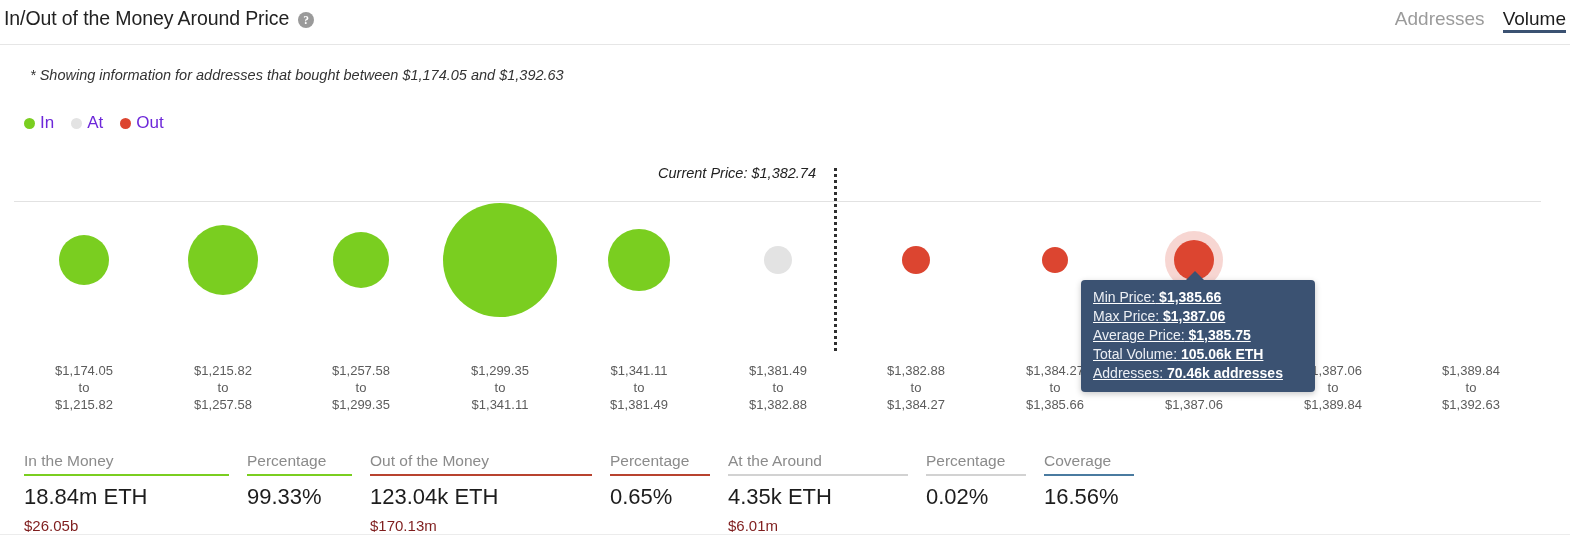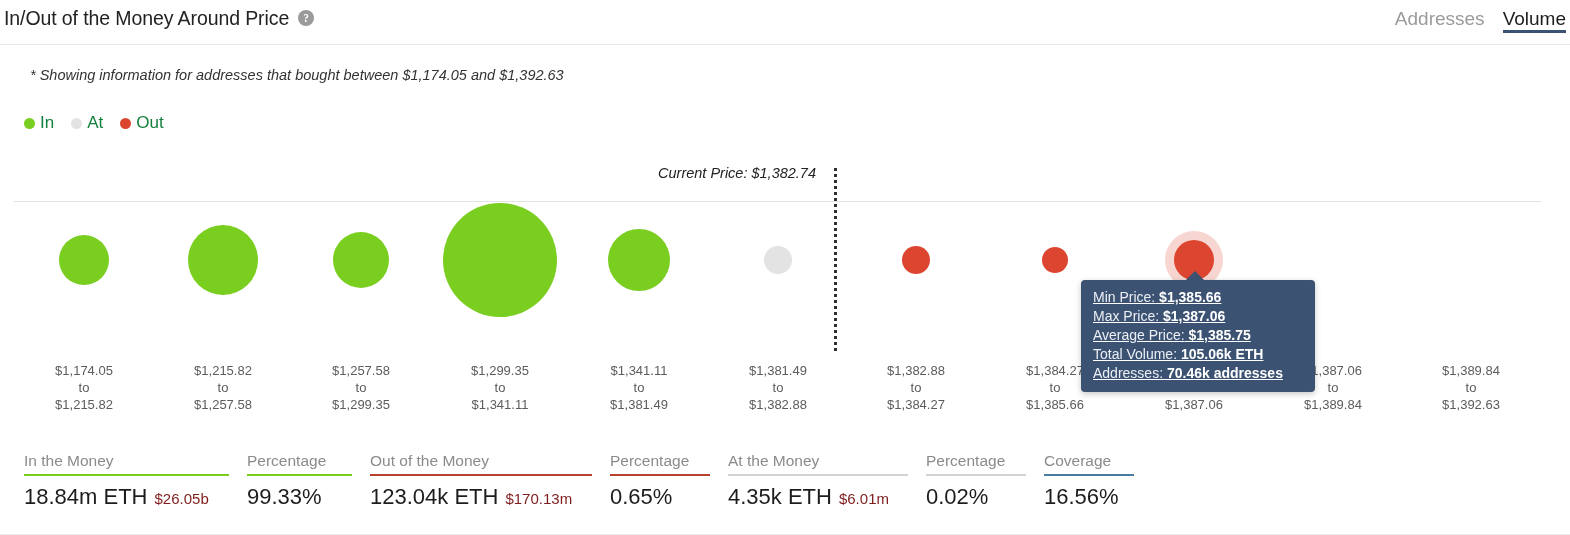--- a/index.html
+++ b/index.html
@@ -17,21 +17,21 @@
   }
 
   
   .header {
     position: absolute; left: 0; top: 0;
     width: 1570px; height: 45px;
     border-bottom: 1px solid #e6e6e6;
   }
   .title-wrap {
     position: absolute; left: 4px; top: 7px;
-    display: flex; align-items: flex-start; gap: 9px;
+    display: flex; align-items: center; gap: 9px;
   }
   .page-title {
     font-size: 19.5px;
     color: #222222;
     font-weight: 400;
     letter-spacing: -0.1px;
     white-space: nowrap;
   }
   .help-icon {
     width: 16px; height: 16px;
@@ -79,21 +79,21 @@
     display: flex; align-items: center; gap: 5px;
     margin-right: 9px;
     cursor: pointer;
   }
   .legend-dot {
     width: 11px; height: 11px; border-radius: 50%;
     display: inline-block;
   }
   .legend-label {
     font-size: 17px;
-    color: #15803d;
+    color: #6d28d9;
   }
 
   
   .chart {
     position: absolute; left: 0; top: 150px;
     width: 1418px; height: 210px;
   }
   .current-price-label {
     position: absolute;
     top: 15px;
@@ -161,20 +161,21 @@
     border-bottom: 2px solid #cccccc;
     white-space: nowrap;
     display: block;
   }
   .stat-body {
     margin-top: 8px;
     display: flex;
     align-items: baseline;
     gap: 7px;
     white-space: nowrap;
+    flex-direction: column;
   }
   .stat-value {
     font-size: 22px;
     color: #1d1d1d;
     font-weight: 400;
   }
   .stat-sub {
     font-size: 15px;
     color: #7f1d1d;
   }
@@ -347,21 +348,21 @@
         <span class="stat-sub">$170.13m</span>
       </div>
     </div>
     <div class="stat" style="min-width: 100px;">
       <span class="stat-head" style="border-bottom-color: rgb(184, 67, 47);">Percentage</span>
       <div class="stat-body">
         <span class="stat-value">0.65%</span>
       </div>
     </div>
     <div class="stat" style="min-width: 180px;">
-      <span class="stat-head" style="border-bottom-color: rgb(210, 210, 210);">At the Money</span>
+      <span class="stat-head" style="border-bottom-color: rgb(210, 210, 210);">At the Around</span>
       <div class="stat-body">
         <span class="stat-value">4.35k ETH</span>
         <span class="stat-sub">$6.01m</span>
       </div>
     </div>
     <div class="stat" style="min-width: 100px;">
       <span class="stat-head" style="border-bottom-color: rgb(210, 210, 210);">Percentage</span>
       <div class="stat-body">
         <span class="stat-value">0.02%</span>
       </div>

